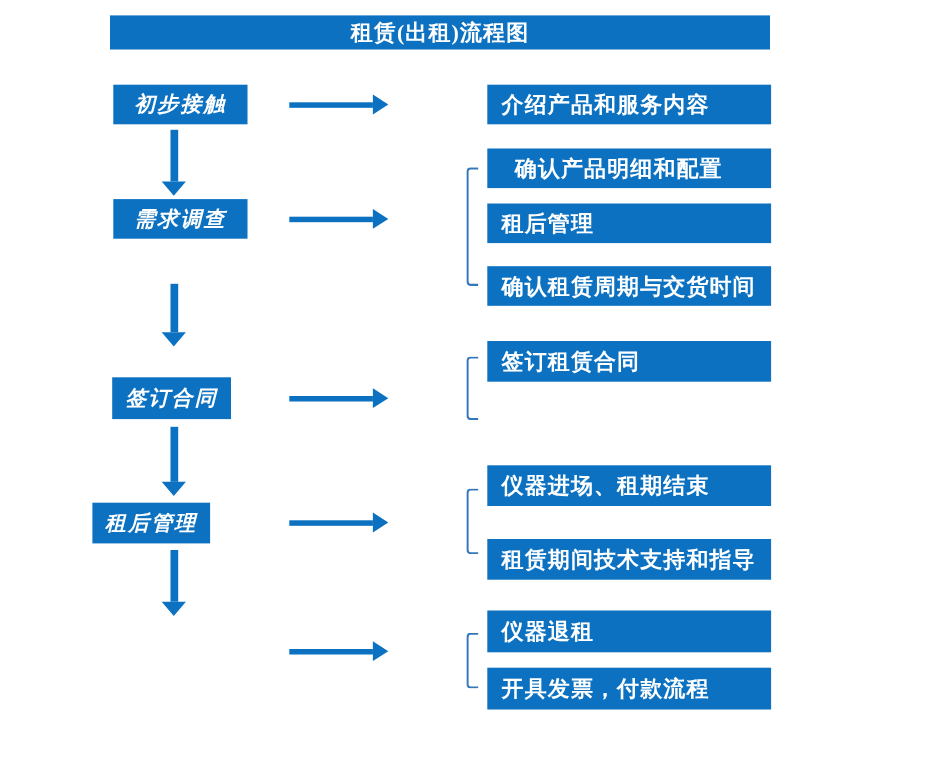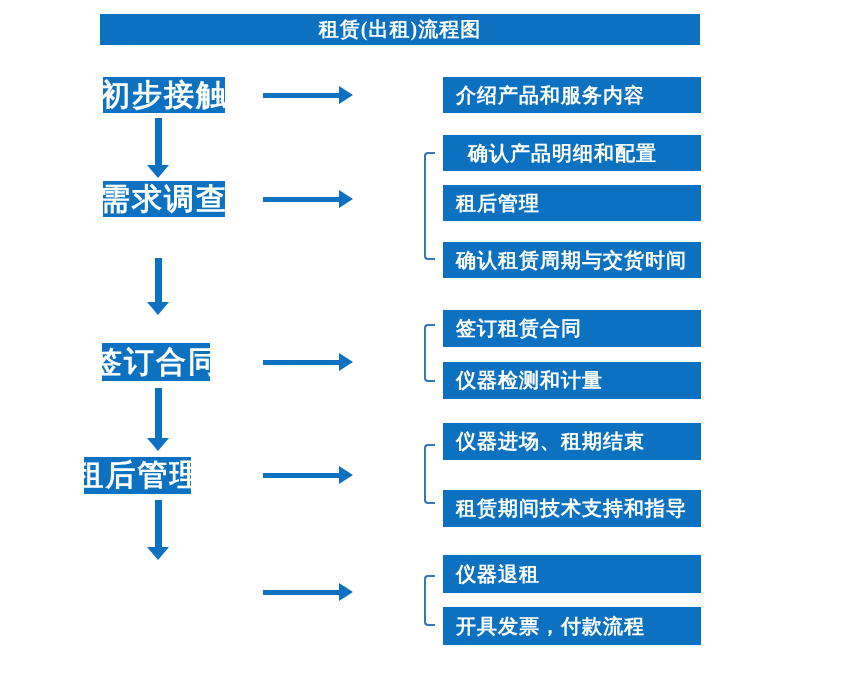--- a/index.html
+++ b/index.html
@@ -16,21 +16,21 @@
   .title-bar{
     position:absolute;left:100px;top:14px;width:600px;height:31px;
     background:var(--blue);color:var(--text);
     display:flex;align-items:center;justify-content:center;
     font-size:20px;font-weight:bold;letter-spacing:1px;
   }
 
   .step-box{
     position:absolute;background:var(--blue);color:var(--text);
     display:flex;align-items:center;justify-content:center;
-    font-size:30px;font-weight:bold;letter-spacing:2px;white-space:nowrap;
+    font-size:19px;font-weight:bold;letter-spacing:2px;white-space:nowrap;font-style:italic;
   }
 
   .detail-box{
     position:absolute;left:443px;width:258px;height:36px;
     background:var(--blue);color:var(--text);
     display:flex;align-items:center;
     padding-left:13px;
     font-size:20px;font-weight:bold;letter-spacing:1px;white-space:nowrap;
   }
 
@@ -105,21 +105,20 @@
   <div class="bracket" style="top:444px;height:60px;"></div>
   <div class="bracket" style="top:575px;height:51px;"></div>
 
   <div class="detail-box" style="top:77px;">介绍产品和服务内容</div>
 
   <div class="detail-box" style="top:135px;padding-left:25px;">确认产品明细和配置</div>
   <div class="detail-box" style="top:185px;">租后管理</div>
   <div class="detail-box" style="top:242px;">确认租赁周期与交货时间</div>
 
   <div class="detail-box" style="top:310px;height:37px;">签订租赁合同</div>
-  <div class="detail-box" style="top:362px;height:37px;">仪器检测和计量</div>
 
   <div class="detail-box" style="top:423px;height:37px;">仪器进场、租期结束</div>
   <div class="detail-box" style="top:490px;height:37px;">租赁期间技术支持和指导</div>
 
   <div class="detail-box" style="top:555px;height:38px;">仪器退租</div>
   <div class="detail-box" style="top:607px;height:38px;">开具发票，付款流程</div>
 
 </div>
 
 </body></html>

